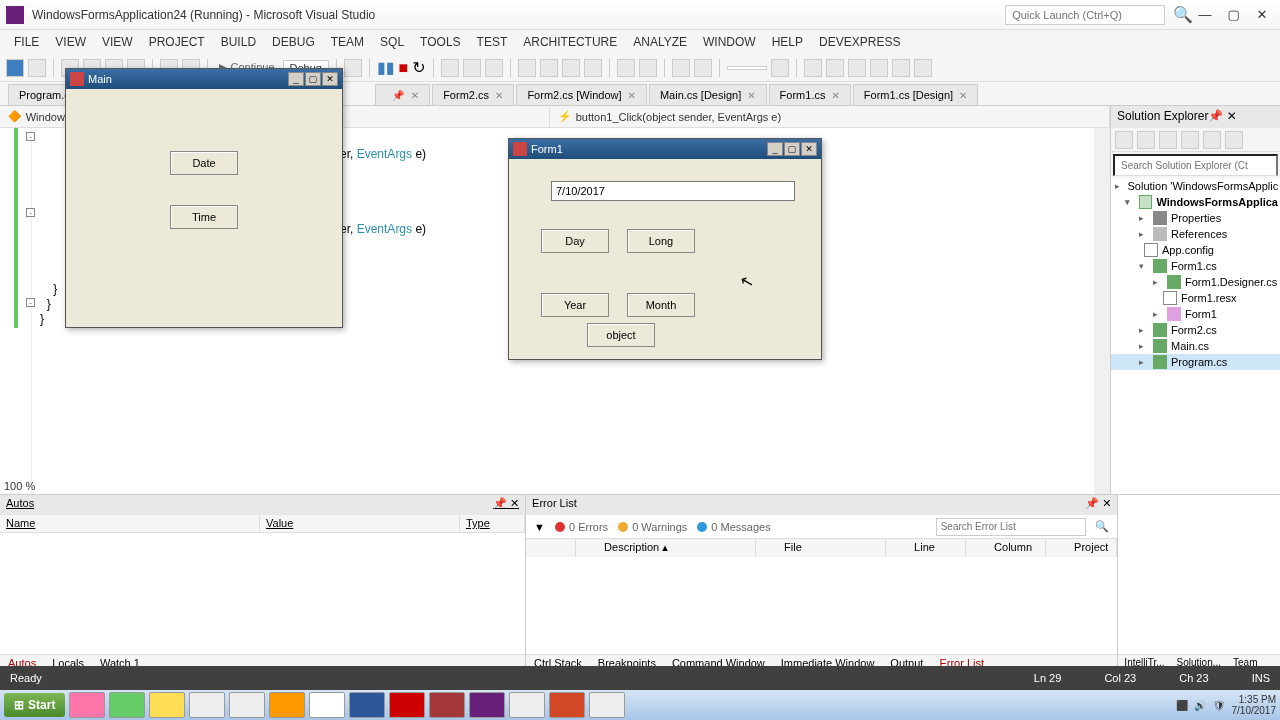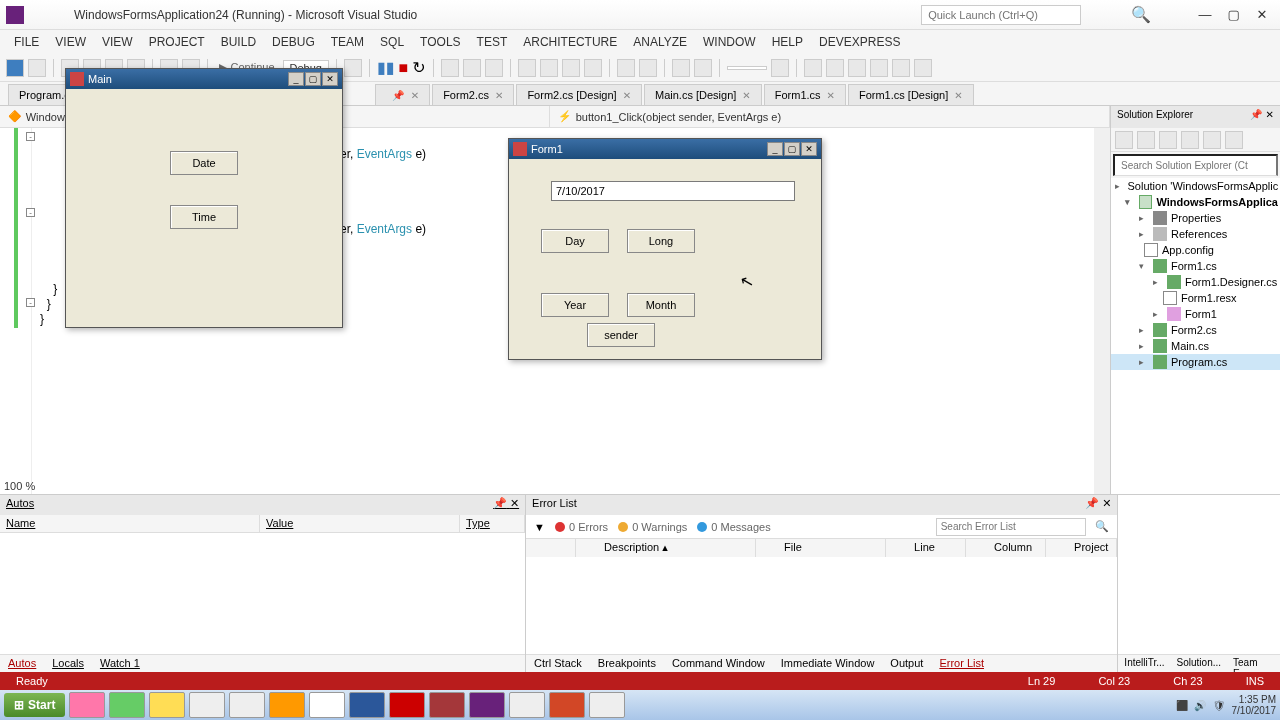--- a/index.html
+++ b/index.html
@@ -1,19 +1,19 @@
 <!DOCTYPE html>
 <html><head>
 <meta charset="utf-8">
 <style>
 * { box-sizing: border-box; margin: 0; padding: 0; font-family: "Segoe UI", Tahoma, sans-serif; }
 body { width: 1280px; height: 720px; overflow: hidden; background: #fff; position: relative; }
 
 
-.titlebar { height: 30px; background: linear-gradient(#fff,#f5f5f5); display: flex; align-items: center; padding: 0 6px; border-bottom: 1px solid #ddd; gap: 42px; }
+.titlebar { height: 30px; background: linear-gradient(#fff,#f5f5f5); display: flex; align-items: center; padding: 0 6px; border-bottom: 1px solid #ddd; }
 .titlebar .vs-icon { width: 18px; height: 18px; background: #68217a; margin-right: 8px; }
 .titlebar .title { font-size: 12px; color: #333; flex: 1; }
 .titlebar .quicklaunch { width: 160px; height: 20px; border: 1px solid #ccc; font-size: 11px; color: #999; padding: 2px 6px; margin-right: 8px; background: #fff; }
 .titlebar .winbtns span { display: inline-block; width: 24px; height: 18px; text-align: center; font-size: 13px; color: #333; cursor: default; }
 
 
 .menubar { height: 24px; background: #f5f5f5; display: flex; align-items: center; padding: 0 6px; font-size: 12px; }
 .menubar .mi { padding: 3px 8px; color: #333; }
 
 
@@ -37,21 +37,21 @@
 .gutter { position: absolute; left: 0; top: 22px; width: 32px; bottom: 0; border-right: 1px solid #eee; }
 .gutter .fold { position: absolute; left: 26px; width: 9px; height: 9px; border: 1px solid #888; background: #fff; font-size: 8px; line-height: 7px; text-align: center; color: #555; }
 .changebar { position: absolute; left: 14px; top: 22px; width: 4px; height: 200px; background: #5fc95f; }
 .code { position: absolute; left: 40px; top: 26px; font-family: Consolas, monospace; font-size: 12px; line-height: 15px; color: #000; white-space: pre; }
 .typ { color: #2b91af; }
 .zoom { position: absolute; left: 4px; bottom: 2px; font-size: 11px; color: #333; }
 .ed-scroll { position: absolute; right: 0; top: 22px; bottom: 0; width: 16px; background: #f0f0f0; }
 
 
 .sidepanel { width: 170px; background: #f5f5f5; border-left: 1px solid #ccc; display: flex; flex-direction: column; }
-.sp-title { height: 22px; background: #e8e8e8; font-size: 10px; padding: 3px 6px; display: flex; justify-content: space-between; }
+.sp-title { height: 22px; background: #e8e8e8; font-size: 12px; padding: 3px 6px; display: flex; }
 .sp-tools { height: 24px; border-bottom: 1px solid #ddd; display: flex; align-items: center; gap: 4px; padding: 0 4px; }
 .sp-search { height: 22px; border-bottom: 1px solid #ddd; font-size: 10px; color: #999; padding: 3px 6px; background: #fff; margin: 2px; }
 .tree { flex: 1; font-size: 11px; background: #fff; overflow: hidden; }
 .tn { padding: 1px 2px 1px 16px; display: flex; align-items: center; gap: 4px; white-space: nowrap; }
 .tn .exp { width: 10px; color: #666; font-size: 9px; }
 .tn .ic { width: 14px; height: 14px; display: inline-block; }
 .tn.sel { background: #cde6f7; }
 .tn.bold { font-weight: bold; }
 .ic-sln { background: #68217a; }
 .ic-proj { background: #c8e0c8; border: 1px solid #6a6; }
@@ -74,21 +74,21 @@
 .err-cols { height: 18px; background: #f5f5f5; display: flex; font-size: 11px; }
 .err-cols div { padding: 2px 8px; border-right: 1px solid #ddd; margin-left: 20px; }
 .panel-tabs { height: 20px; display: flex; font-size: 11px; border-top: 1px solid #ddd; background: #f5f5f5; }
 .panel-tabs span { padding: 2px 8px; }
 .panel-tabs span.act { color: #a00; text-decoration: underline; }
 
 .sp-bottom-tabs { height: 20px; display: flex; font-size: 10px; border-top: 1px solid #ddd; background: #f5f5f5; }
 .sp-bottom-tabs span { padding: 2px 6px; }
 
 
-.statusbar { height: 18px; background: #b91c1c; color: #fff; font-size: 11px; display: flex; align-items: center; padding: 0 16px; position: absolute; bottom: 30px; left: 0; right: 0; }
+.statusbar { height: 24px; background: #404040; color: #fff; font-size: 11px; display: flex; align-items: center; padding: 0 10px; position: absolute; bottom: 30px; left: 0; right: 0; }
 .statusbar .sl { flex: 1; }
 .statusbar .sr span { margin-left: 40px; }
 
 
 .taskbar { height: 30px; background: linear-gradient(#d6e5f5,#a8c5e8); position: absolute; bottom: 0; left: 0; right: 0; display: flex; align-items: center; padding: 0 4px; }
 .start-btn { height: 24px; padding: 0 10px; background: linear-gradient(#7db654,#4a8a2a); color: #fff; font-size: 12px; font-weight: bold; border-radius: 3px; display: flex; align-items: center; gap: 4px; }
 .task-ic { width: 36px; height: 26px; margin-left: 4px; background: #eee; border: 1px solid #999; border-radius: 2px; }
 .tray { margin-left: auto; display: flex; align-items: center; gap: 6px; font-size: 10px; color: #333; }
 .tray .clock { text-align: right; line-height: 11px; }
 
@@ -186,21 +186,21 @@
   <div class="tb-btn"></div>
   <div class="tb-btn"></div>
   <div class="tb-btn"></div>
 </div>
 
 <div class="doctabs">
   <div class="dtab"><span>Program.cs</span></div>
   <div class="dtab" style="opacity:0">hidden</div>
   <div class="dtab" style="margin-left:230px"><span class="pin">📌</span><span class="x">✕</span></div>
   <div class="dtab"><span>Form2.cs</span><span class="x">✕</span></div>
-  <div class="dtab"><span>Form2.cs [Design]</span><span class="x">✕</span></div>
+  <div class="dtab"><span>Form2.cs [Window]</span><span class="x">✕</span></div>
   <div class="dtab"><span>Main.cs [Design]</span><span class="x">✕</span></div>
   <div class="dtab"><span>Form1.cs</span><span class="x">✕</span></div>
   <div class="dtab"><span>Form1.cs [Design]</span><span class="x">✕</span></div>
 </div>
 
 <div class="mainrow">
   <div class="editor">
     <div class="navbar">
       <div class="nd" style="flex:0 0 550px">🔶 <span style="margin-left:4px">Window</span></div>
       <div class="nd">⚡ <span style="margin-left:4px">button1_Click(object sender, EventArgs e)</span></div>
@@ -447,18 +447,18 @@
     </div>
     <div style="margin-left:20px;margin-top:28px;display:flex;gap:18px">
       <button class="wbtn">Day</button>
       <button class="wbtn">Long</button>
     </div>
     <div style="margin-left:20px;margin-top:40px;display:flex;gap:18px">
       <button class="wbtn">Year</button>
       <button class="wbtn">Month</button>
     </div>
     <div style="margin-left:66px;margin-top:6px">
-      <button class="wbtn">sender</button>
+      <button class="wbtn">object</button>
     </div>
   </div>
 </div>
 
 <div class="cursor">↖</div>
 
 </body></html>

